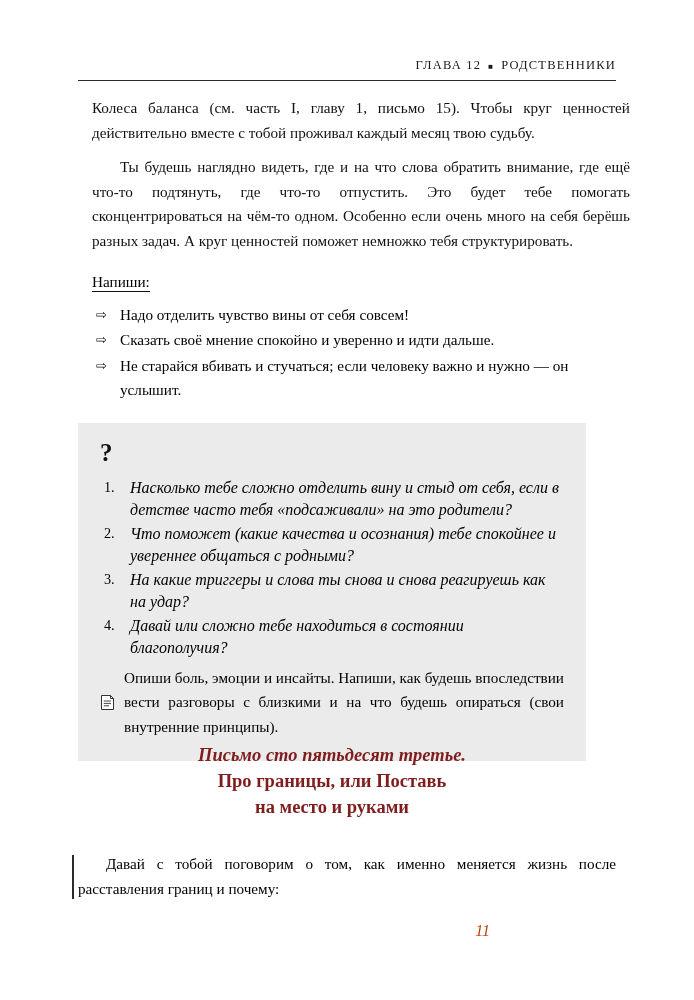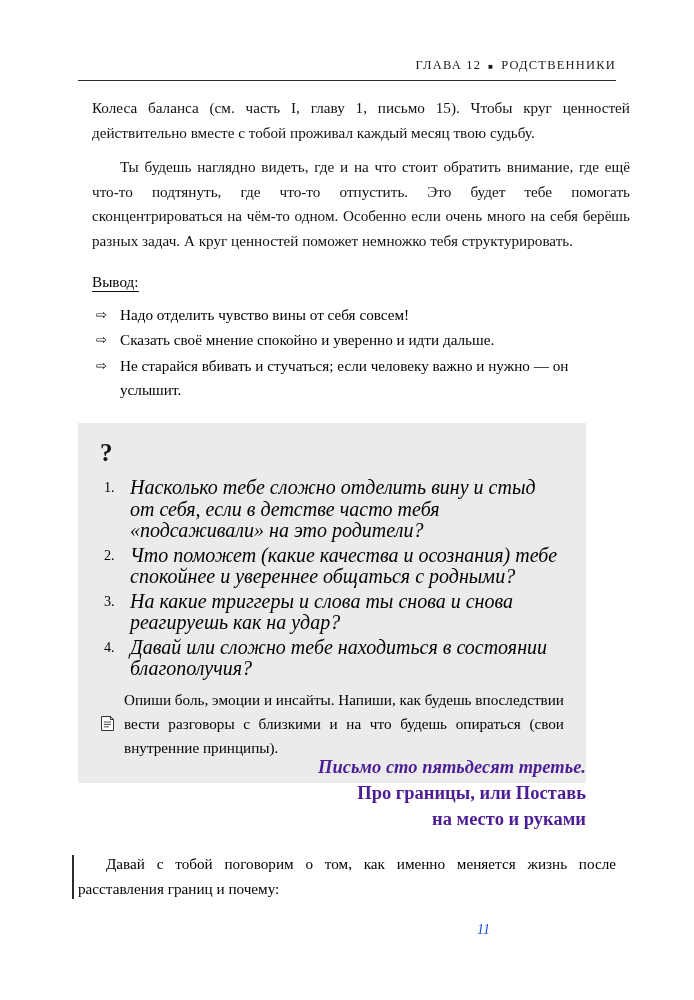--- a/index.html
+++ b/index.html
@@ -131,21 +131,21 @@
   ol.questions {
     margin: 14px 0 0 0;
     padding: 0 0 0 30px;
     list-style: none;
     counter-reset: qn;
   }
   ol.questions li {
     position: relative;
     counter-increment: qn;
     font-style: italic;
-    font-size: 20px;
+    font-size: 16px;
     line-height: 21.5px;
     margin-bottom: 3px;
     text-align: left;
   }
   ol.questions li::before {
     content: counter(qn) ".";
     position: absolute;
     left: -26px;
     top: 0;
     font-style: normal;
@@ -166,23 +166,22 @@
     line-height: 24.4px;
     text-align: justify;
   }
 
   
   .letter-title {
     position: absolute;
     left: 78px;
     top: 742px;
     width: 508px;
-    text-align: right;
-    color: #4c1d95;
-    margin-top: 12px;
+    text-align: center;
+    color: #7f1d1d;
   }
   .letter-title .l1 {
     font-weight: bold;
     font-style: italic;
     font-size: 18.5px;
     line-height: 26px;
   }
   .letter-title .l2,
   .letter-title .l3,
   .letter-title .l4 {
@@ -212,42 +211,42 @@
     line-height: 24.6px;
     text-indent: 28px;
     text-align: justify;
   }
 
   .page-number {
     position: absolute;
     right: 78px;
     top: 922px;
     font-style: italic;
-    font-size: 14px;
-    color: #1d4ed8;
+    font-size: 16px;
+    color: #c2410c;
   }
 </style>
 </head>
 <body>
 
 <div class="page">
 
   <div class="header">
     <span>ГЛАВА 12</span><span class="sep">■</span><span>РОДСТВЕННИКИ</span>
   </div>
   <div class="header-rule"></div>
 
   <div class="content">
 
     <p class="body noindent">Колеса баланса (см. часть I, главу 1, письмо 15). Чтобы круг ценностей действительно вместе с тобой проживал каждый месяц твою судьбу.</p>
 
-    <p class="body">Ты будешь наглядно видеть, где и на что стоит обратить внимание, где ещё что-то подтянуть, где что-то отпустить. Это будет тебе помогать сконцентрироваться на чём-то одном. Особенно если очень много на себя берёшь разных задач. А круг ценностей поможет немножко тебя структурировать.</p>
+    <p class="body">Ты будешь наглядно видеть, где и на что слова обратить внимание, где ещё что-то подтянуть, где что-то отпустить. Это будет тебе помогать сконцентрироваться на чём-то одном. Особенно если очень много на себя берёшь разных задач. А круг ценностей поможет немножко тебя структурировать.</p>
 
     <div class="vyvod">
-      <span>Вывод:</span>
+      <span>Напиши:</span>
     </div>
 
     <ul class="arrows">
       <li>
         <span class="arrow">⇨</span>
         <span>Надо отделить чувство вины от себя совсем!</span>
       </li>
       <li>
         <span class="arrow">⇨</span>
         <span>Сказать своё мнение спокойно и уверенно и идти дальше.</span>

